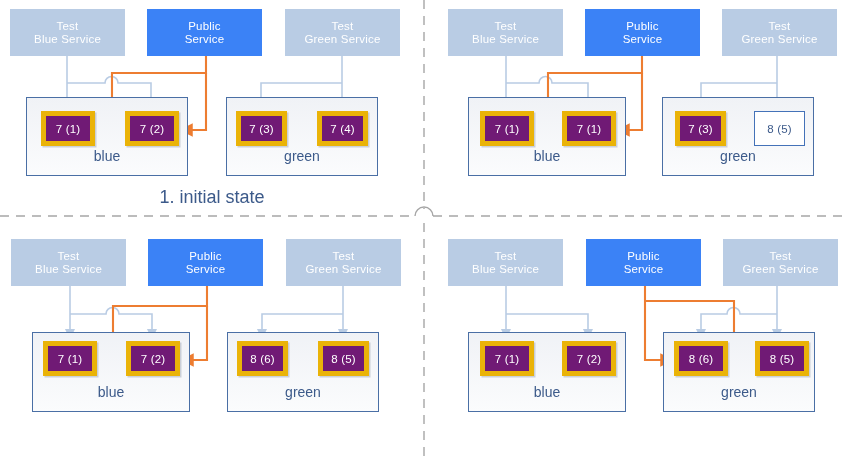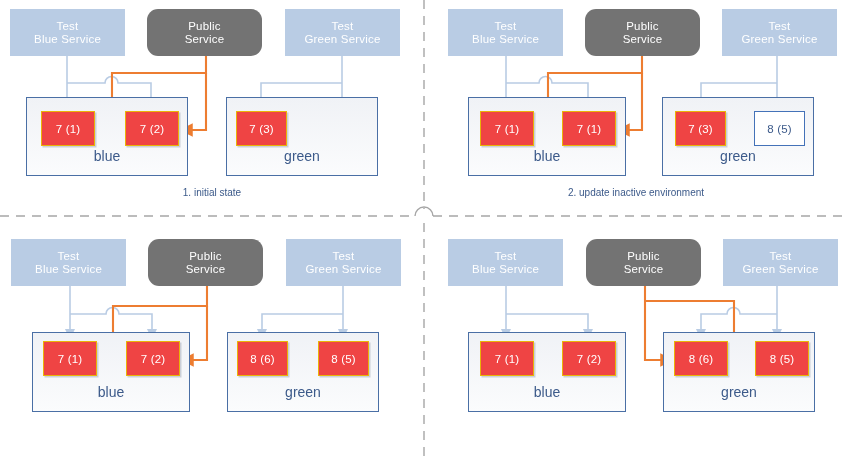--- a/index.html
+++ b/index.html
@@ -9,36 +9,36 @@
   .quad{position:absolute;width:424px;height:228px;}
   .q1{left:0;top:0;} .q2{left:424px;top:0;}
   .q3{left:0;top:228px;} .q4{left:424px;top:228px;}
 
   svg.wires{position:absolute;left:0;top:0;width:424px;height:228px;overflow:visible;}
 
   .svcbox{position:absolute;box-sizing:border-box;display:flex;
           align-items:center;justify-content:center;text-align:center;
           color:#ffffff;font-size:11.5px;line-height:13px;letter-spacing:.2px;}
   .svc-light{background:#b9cce4;}
-  .svc-dark{background:#737373;border-radius:11px;}
+  .svc-dark{background:#3b82f6;}
 
   .envbox{position:absolute;box-sizing:border-box;border:1px solid #4a6fa5;
           background:linear-gradient(180deg,#f0f2f6 0%,#fbfcfd 100%);}
   .envlabel{position:absolute;width:100%;text-align:center;color:#3c5a8a;
             font-size:14px;}
 
   .inst{position:absolute;box-sizing:border-box;display:flex;
         align-items:center;justify-content:center;font-size:11.5px;
         letter-spacing:.2px;}
-  .inst-filled{background:#ef4444;color:#ffffff;border:1px solid #eab308;
+  .inst-filled{background:#701a75;color:#ffffff;border:5px solid #eab308;
                box-shadow:1.5px 1.5px 0 rgba(150,160,175,.45);}
   .inst-empty{background:#ffffff;color:#3c5a8a;border:1px solid #4472b8;}
 
   .caption{position:absolute;width:100%;text-align:center;color:#3c5a8a;
-           font-size:10px;}
+           font-size:18px;}
   svg.dividers{position:absolute;left:0;top:0;width:848px;height:456px;}
 </style>
 </head>
 <body>
 
 <div id="stage">
 
   <div class="quad q1">
 
     <svg class="wires">
@@ -80,20 +80,21 @@
     <div class="envbox" style="left:26px;top:97px;width:162px;height:79px;">
       <div class="envlabel" style="top:50px;">blue</div>
     </div>
     <div class="envbox" style="left:226px;top:97px;width:152px;height:79px;">
       <div class="envlabel" style="top:50px;">green</div>
     </div>
 
     <div class="inst inst-filled" style="left:41px;top:111px;width:54px;height:35px;">7 (1)</div>
     <div class="inst inst-filled" style="left:125px;top:111px;width:54px;height:35px;">7 (2)</div>
     <div class="inst inst-filled" style="left:236px;top:111px;width:51px;height:35px;">7 (3)</div>
+    <div class="inst inst-filled" style="left:317px;top:111px;width:51px;height:35px;">7 (4)</div>
 
     <div class="caption" style="top:187px;">1. initial state</div>
   </div>
 
   <div class="quad q2">
 
     <svg class="wires">
       <defs>
         <marker id="a-blue-2" markerWidth="7" markerHeight="7" refX="3.2" refY="3.2" orient="auto">
           <path d="M0,0 L6.4,3.2 L0,6.4 Z" fill="#b9cce4"></path>
@@ -129,21 +130,20 @@
     </div>
     <div class="envbox" style="left:238px;top:97px;width:152px;height:79px;">
       <div class="envlabel" style="top:50px;">green</div>
     </div>
 
     <div class="inst inst-filled" style="left:56px;top:111px;width:54px;height:35px;">7 (1)</div>
     <div class="inst inst-filled" style="left:138px;top:111px;width:54px;height:35px;">7 (1)</div>
     <div class="inst inst-filled" style="left:251px;top:111px;width:51px;height:35px;">7 (3)</div>
     <div class="inst inst-empty" style="left:330px;top:111px;width:51px;height:35px;">8 (5)</div>
 
-    <div class="caption" style="top:187px;">2. update inactive environment</div>
   </div>
 
   <div class="quad q3">
 
     <svg class="wires">
       <defs>
         <marker id="a-blue-3" markerWidth="7" markerHeight="7" refX="3.2" refY="3.2" orient="auto">
           <path d="M0,0 L6.4,3.2 L0,6.4 Z" fill="#b9cce4"></path>
         </marker>
         <marker id="a-org-3" markerWidth="7" markerHeight="7" refX="3.2" refY="3.2" orient="auto">

